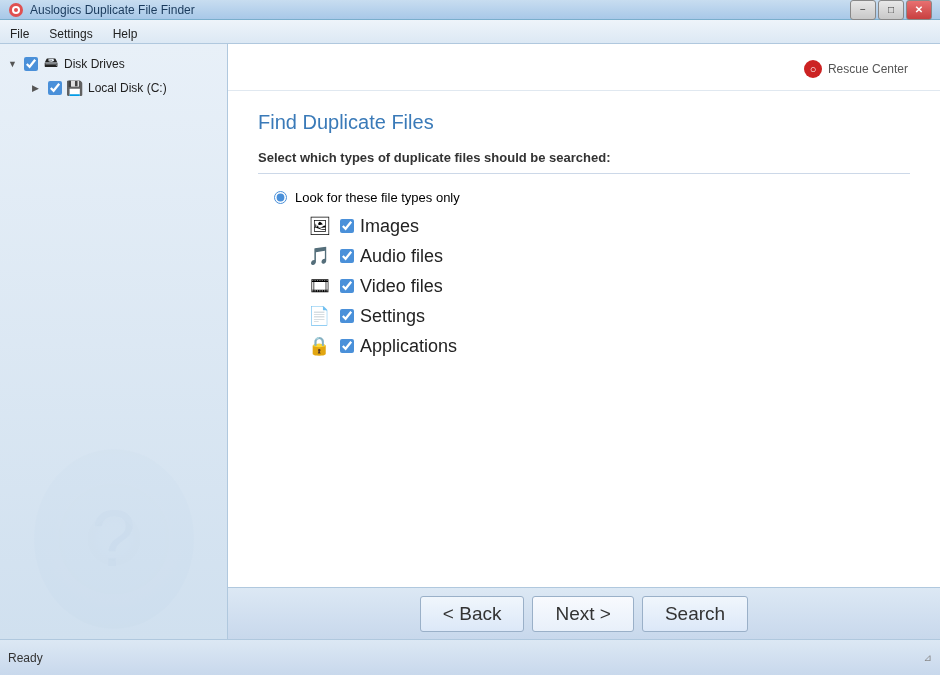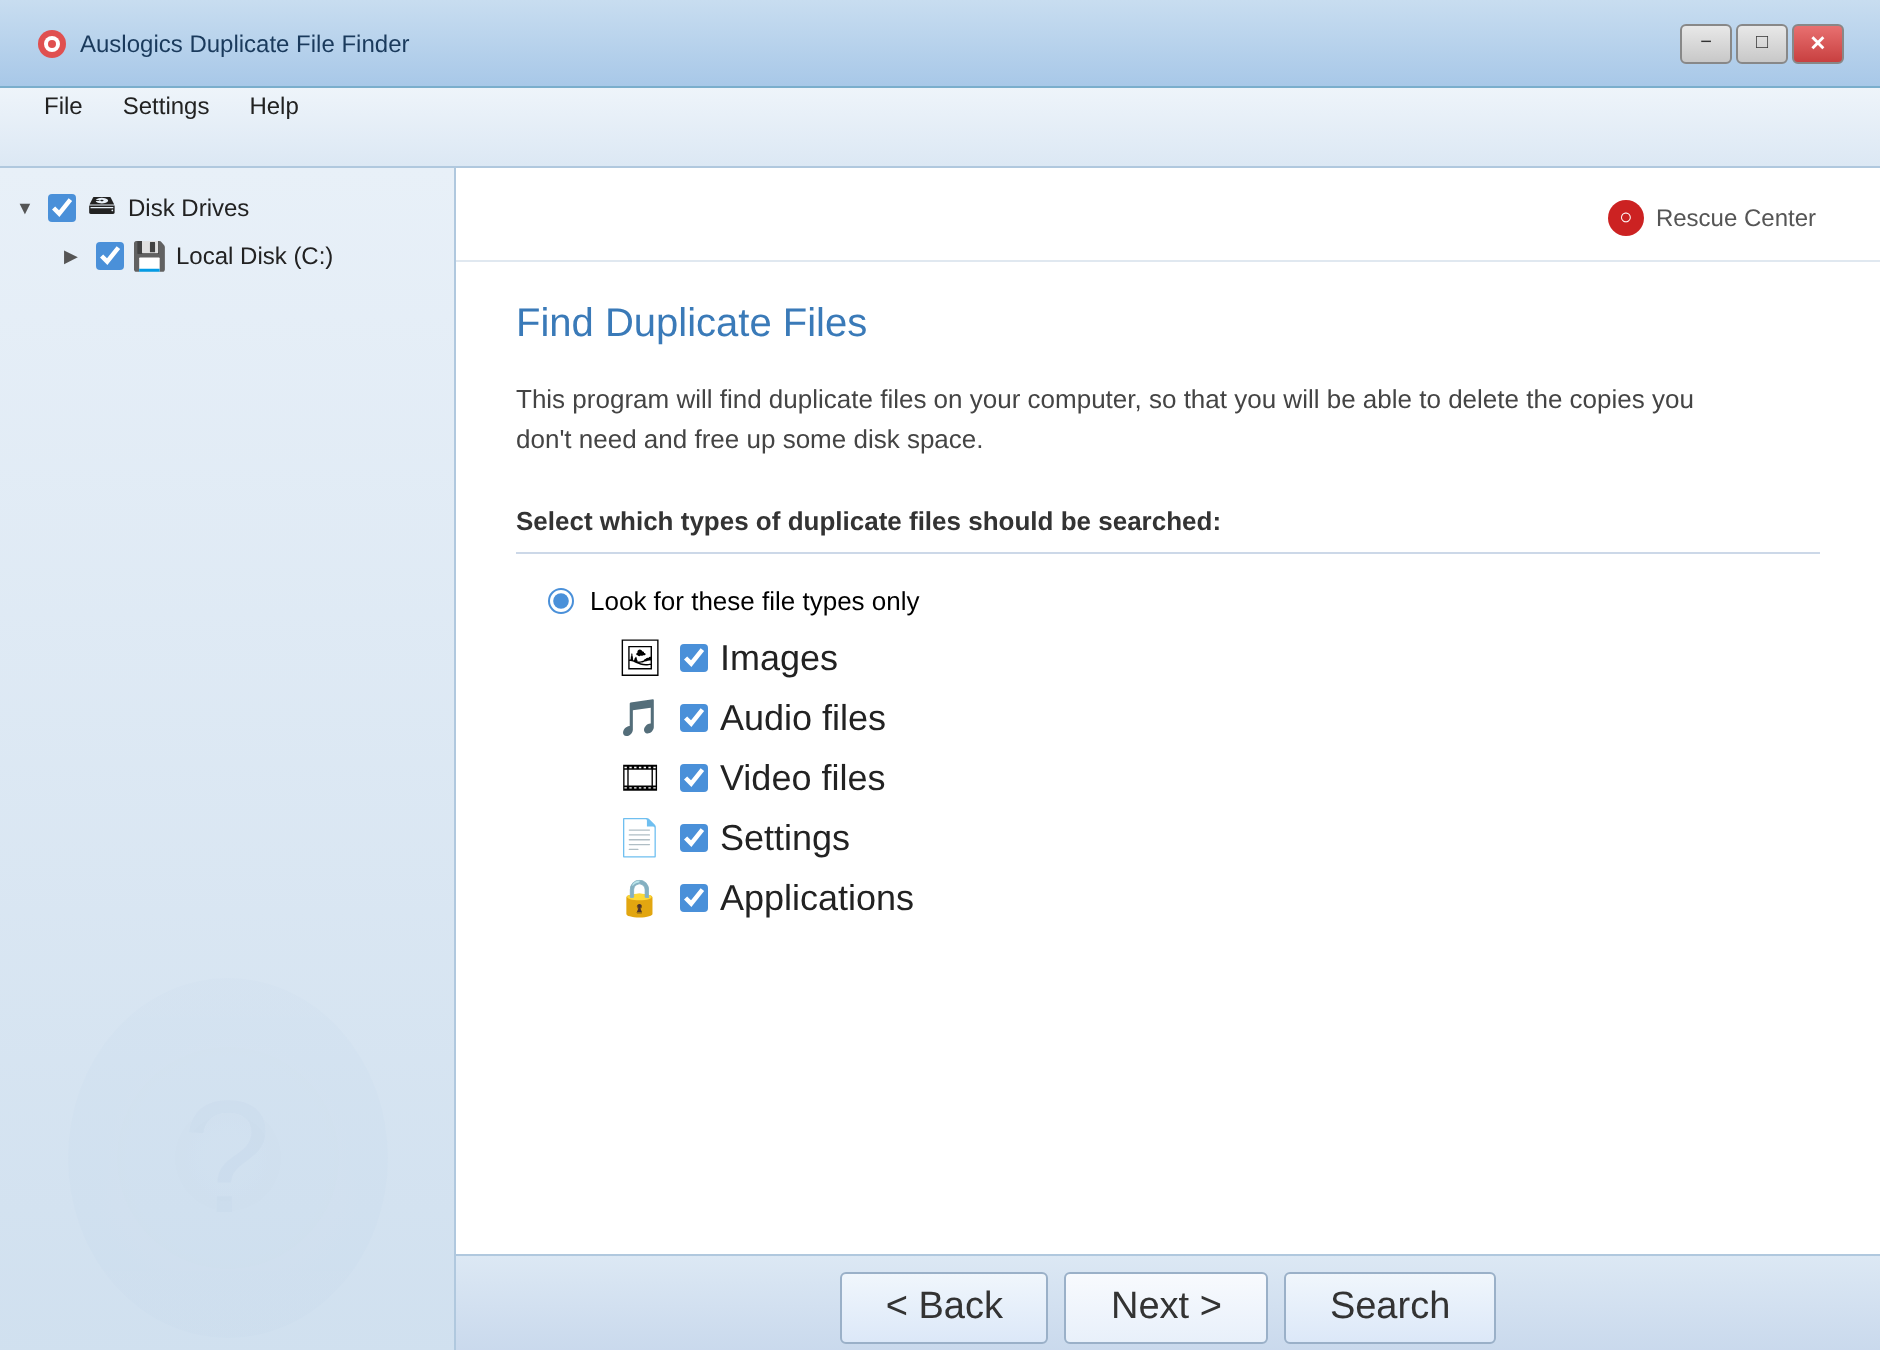--- a/index.html
+++ b/index.html
@@ -8,24 +8,24 @@
       font-size: 13px;
       background: #d4e3f0;
       width: 940px;
       height: 675px;
       overflow: hidden;
     }
 
     
     .title-bar {
       background: linear-gradient(to bottom, #c8ddf0, #a8c8e8);
-      height: 44px;
-      display: flex;
-      align-items: center;
-      padding: 0 18px;
+      height: 20px;
+      display: flex;
+      align-items: center;
+      padding: 0 8px;
       border-bottom: 1px solid #7aaecc;
       justify-content: space-between;
     }
     .title-bar-icon {
       width: 16px;
       height: 16px;
       margin-right: 6px;
     }
     .title-bar-text {
       font-size: 12px;
@@ -51,24 +51,24 @@
     }
     .title-btn.close-btn {
       background: linear-gradient(to bottom, #e87070, #c84040);
       color: white;
       font-weight: bold;
     }
 
     
     .menu-bar {
       background: linear-gradient(to bottom, #eef4fa, #dce8f4);
-      height: 40px;
-      display: flex;
-      align-items: flex-start;
-      padding: 0 12px;
+      height: 24px;
+      display: flex;
+      align-items: flex-end;
+      padding: 0 0;
       border-bottom: 1px solid #b0c8de;
     }
     .menu-item {
       padding: 2px 10px;
       font-size: 12px;
       color: #222;
       cursor: pointer;
       border-radius: 2px;
     }
 
@@ -350,21 +350,20 @@
 
     <div class="content-header">
       <div class="rescue-center-btn">
         <div class="rescue-icon">○</div>
         <span>Rescue Center</span>
       </div>
     </div>
 
     <div class="content-body">
       <h1 class="page-title">Find Duplicate Files</h1>
-      <p class="description">This program will find duplicate files on your computer, so that you will be able to delete the copies you don't need and free up some disk space.</p>
 
       <p class="section-label">Select which types of duplicate files should be searched:</p>
       <hr class="divider">
 
 
       <div class="radio-option">
         <input type="radio" name="filetype" id="radio-these" checked="" style="">
         <label for="radio-these">Look for these file types only</label>
       </div>
 

